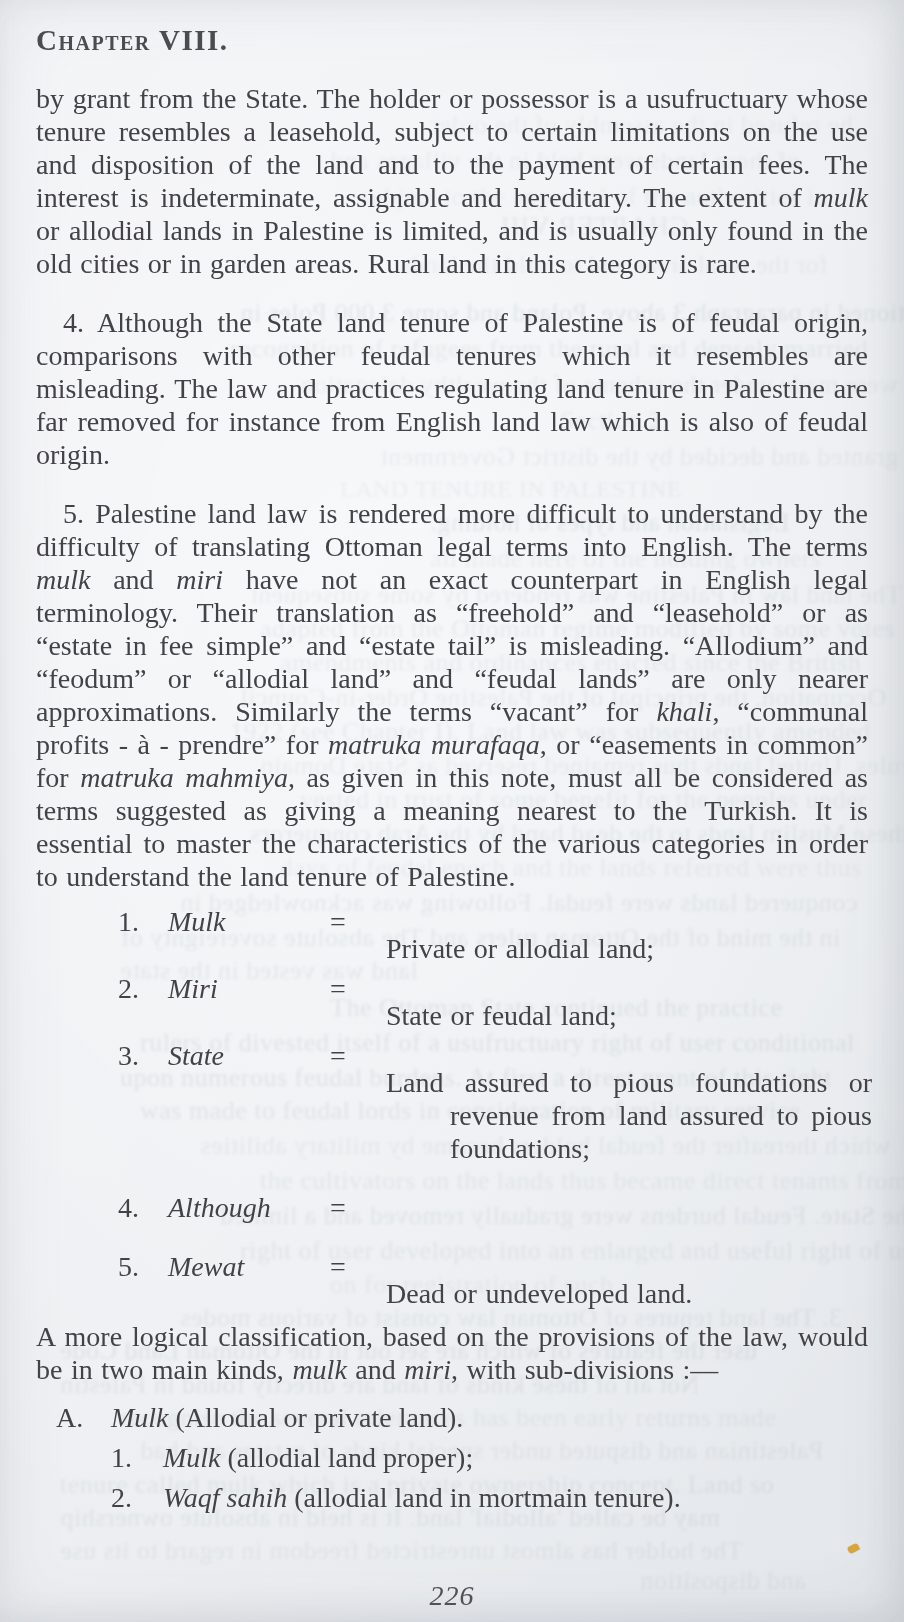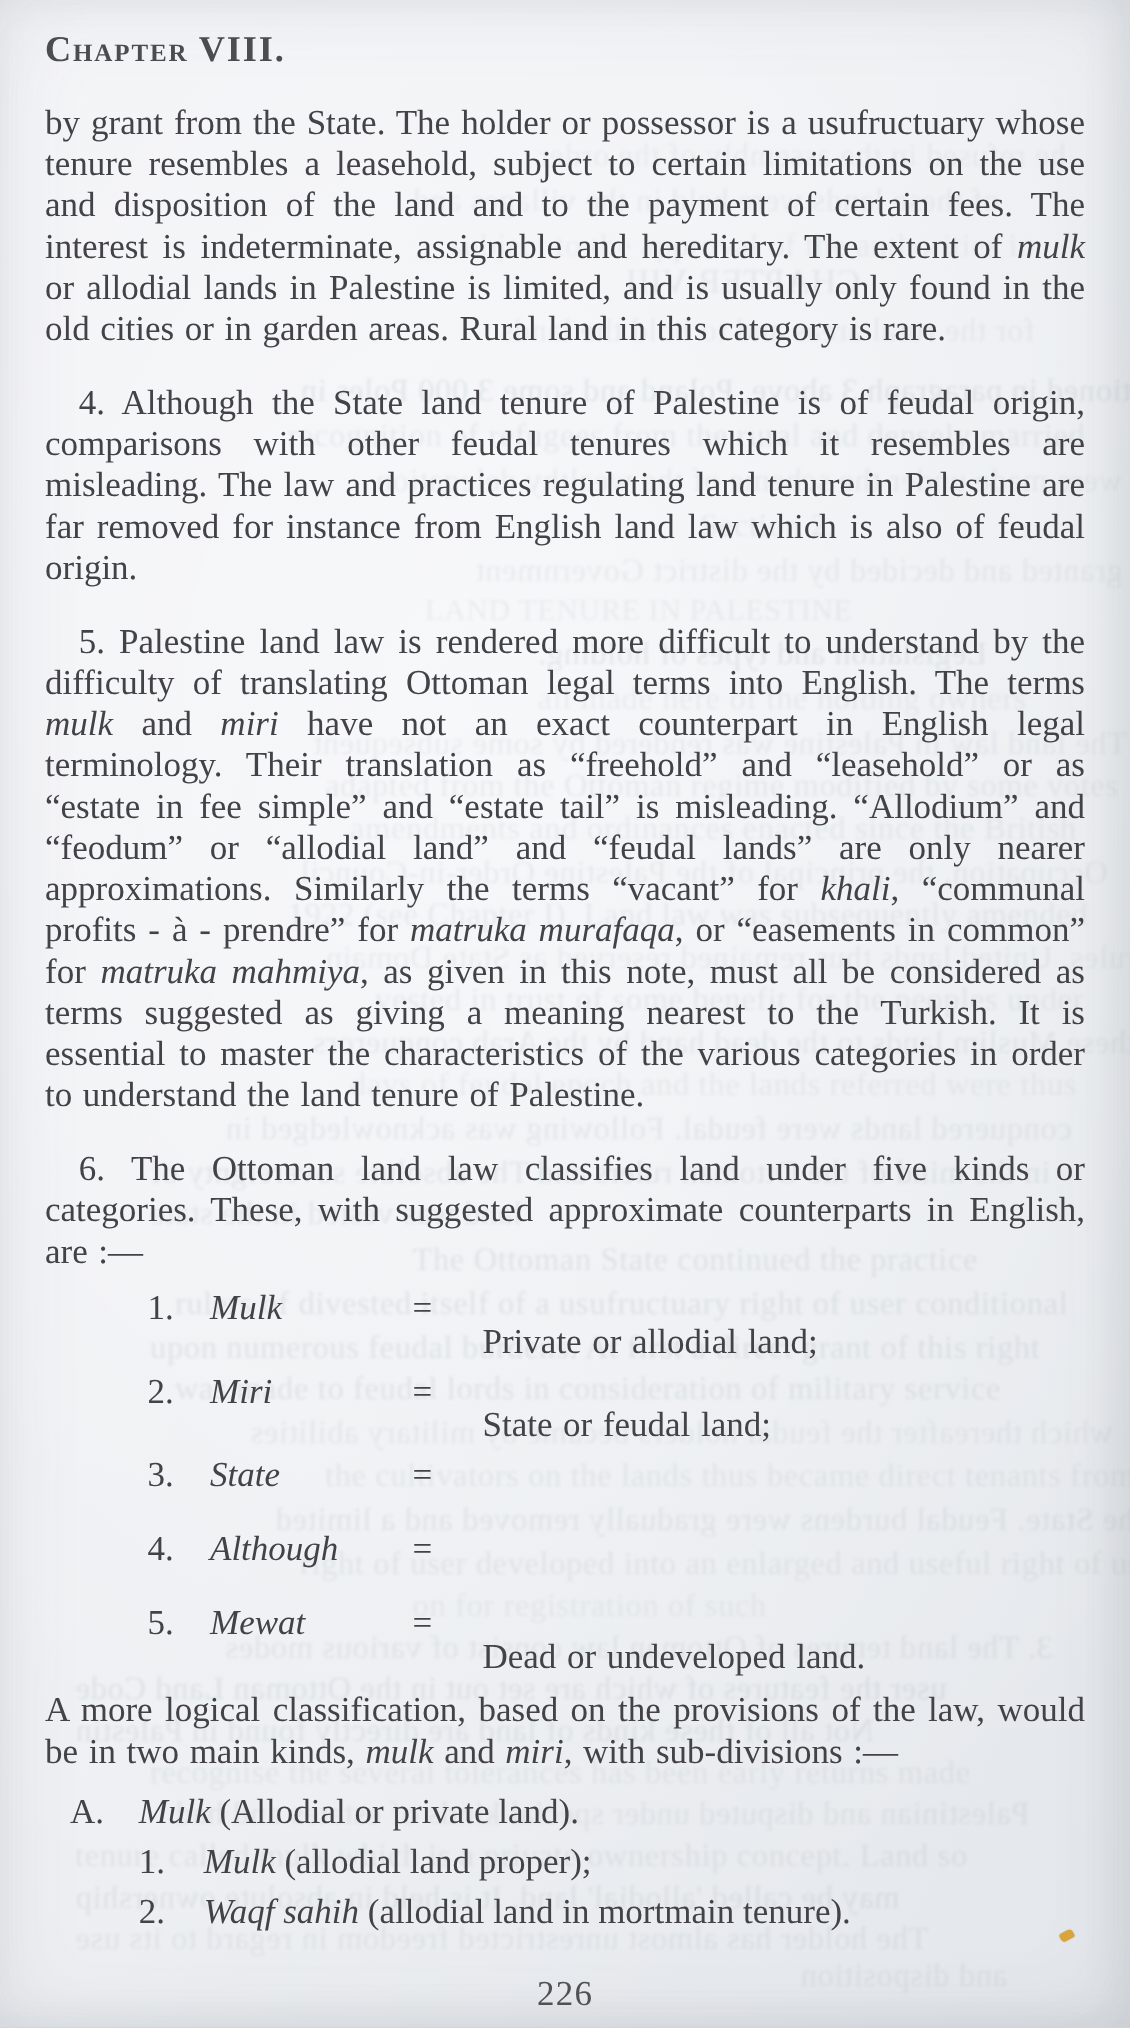--- a/index.html
+++ b/index.html
@@ -44,21 +44,21 @@
   
   p.closing{margin-top:10px;}
   .outline{margin:12px 0 0 0;font-size:28px;line-height:40px;}
   .outline-a{display:flex;}
   .outline-a .o-label{width:55px;margin-left:20px;flex:none;}
   .outline-subs{margin-left:75px;}
   .outline-sub{display:flex;}
   .outline-sub .s-num{width:52px;flex:none;}
   .pagenum{
     position:absolute;left:0;right:0;top:1580px;text-align:center;
-    font-size:28px;letter-spacing:1px;color:#515155;z-index:1;
+    font-size:28px;letter-spacing:1px;color:#515155;z-index:1;font-style:italic;
   }
   .speck{
     position:absolute;left:848px;top:1545px;width:11px;height:7px;z-index:2;
     background:#d9a43e;border-radius:2px 3px 1px 3px;transform:rotate(-28deg);
     box-shadow:0 0 1px #c08f2e;
   }
 </style>
 </head>
 <body>
 
@@ -113,39 +113,39 @@
   <div class="content">
 
     <h1 class="chapter">Chapter VIII.</h1>
 
     <p class="body first"><span>by grant from the State.  The holder or possessor is a usufructuary whose tenure resembles a leasehold, subject to certain limitations on the use and disposition of the land and to the payment of certain fees.  The interest is indeterminate, assignable and hereditary.  The extent of </span><i>mulk</i><span> or allodial lands in Palestine is limited, and is usually only found in the old cities or in garden areas.  Rural land in this category is rare.</span></p>
 
     <p class="body indent"><span>4. Although the State land tenure of Palestine is of feudal origin, comparisons with other feudal tenures which it resembles are misleading.  The law and practices regulating land tenure in Palestine are far removed for instance from English land law which is also of feudal origin.</span></p>
 
     <p class="body indent"><span>5. Palestine land law is rendered more difficult to understand by the difficulty of translating Ottoman legal terms into English.  The terms </span><i>mulk</i><span> and </span><i>miri</i><span> have not an exact counterpart in English legal terminology.  Their translation as “freehold” and “leasehold” or as “estate in fee simple” and “estate tail” is misleading.  “Allodium” and “feodum” or “allodial land” and “feudal lands” are only nearer approximations.  Similarly the terms “vacant” for </span><i>khali</i><span>, “communal profits - à - prendre” for </span><i>matruka murafaqa</i><span>, or “easements in common” for </span><i>matruka mahmiya</i><span>, as given in this note, must all be considered as terms suggested as giving a meaning nearest to the Turkish.  It is essential to master the characteristics of the various categories in order to understand the land tenure of Palestine.</span></p>
 
-    <p class="body indent"><span>6. The Ottoman land law classifies land under five kinds or categories.  These, with suggested approximate counterparts in English, are :—</span></p>
 
     <div class="cat-list">
       <div class="cat-row">
         <span class="cat-num">1.</span>
         <span class="cat-term">Mulk</span>
         <span class="cat-eq">=</span>
         <span class="cat-def">Private or allodial land;</span>
       </div>
       <div class="cat-row">
         <span class="cat-num">2.</span>
         <span class="cat-term">Miri</span>
         <span class="cat-eq">=</span>
         <span class="cat-def">State or feudal land;</span>
       </div>
       <div class="cat-row">
         <span class="cat-num">3.</span>
         <span class="cat-term">State</span>
         <span class="cat-eq">=</span>
+        <span class="cat-def">Land assured to pious foundations or revenue from land assured to pious foundations;</span>
       </div>
       <div class="cat-row gap">
         <span class="cat-num">4.</span>
         <span class="cat-term">Although</span>
         <span class="cat-eq">=</span>
       </div>
       <div class="cat-row gap">
         <span class="cat-num">5.</span>
         <span class="cat-term">Mewat</span>
         <span class="cat-eq">=</span>

